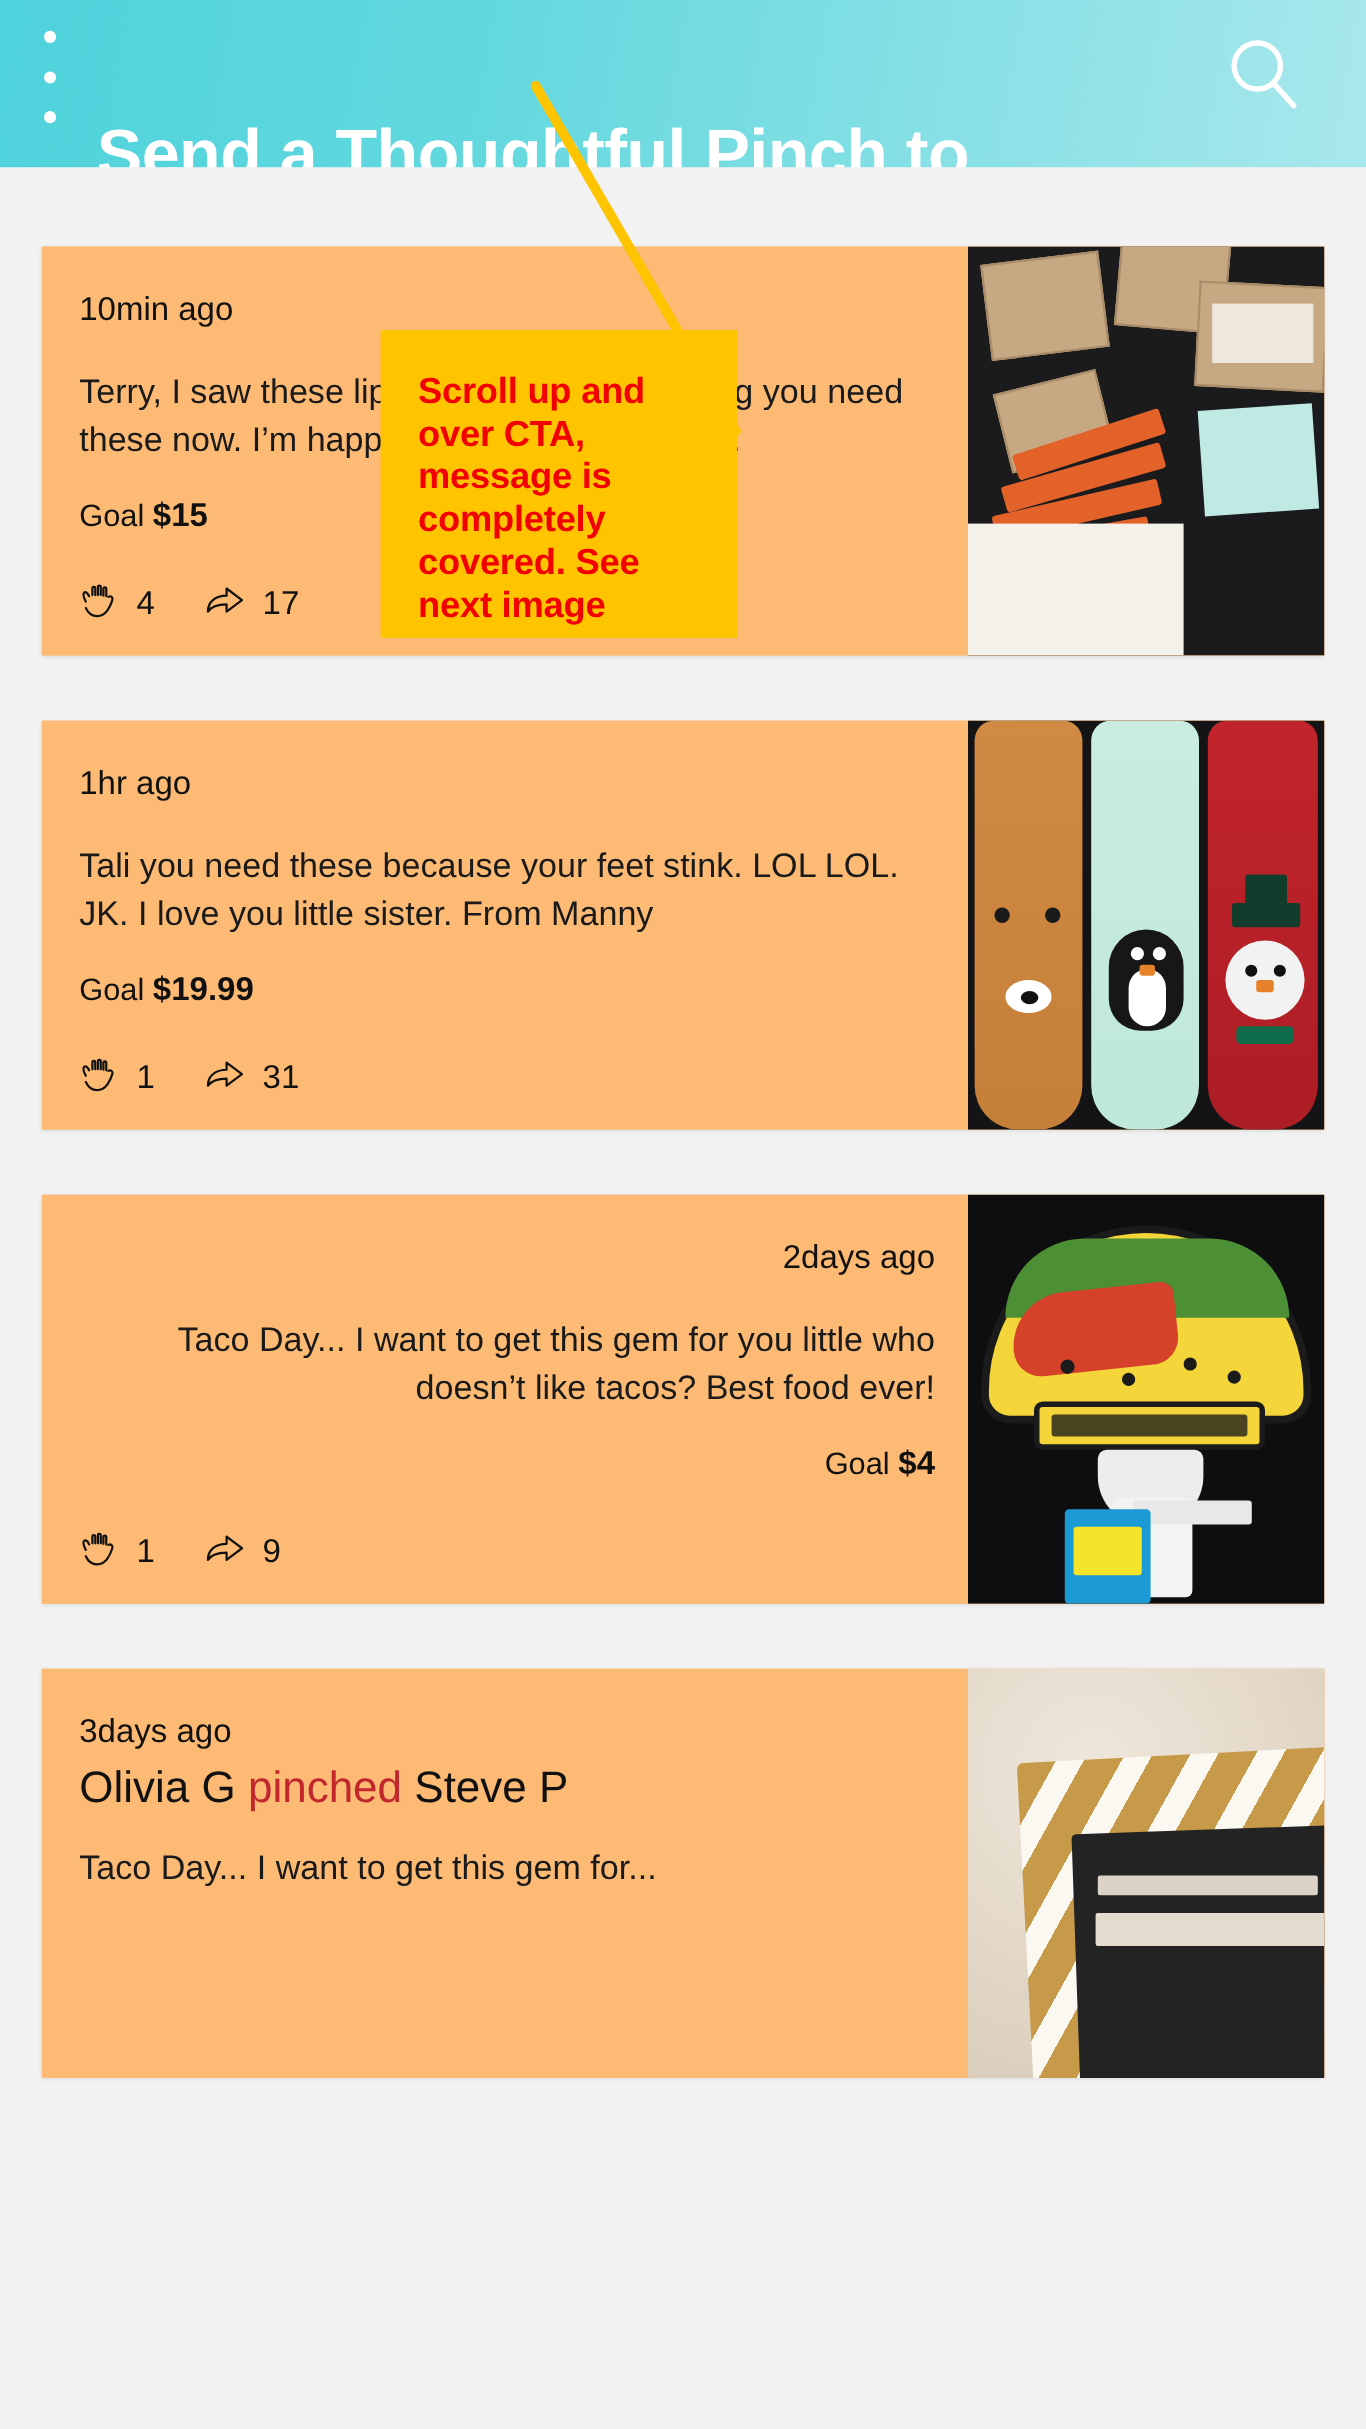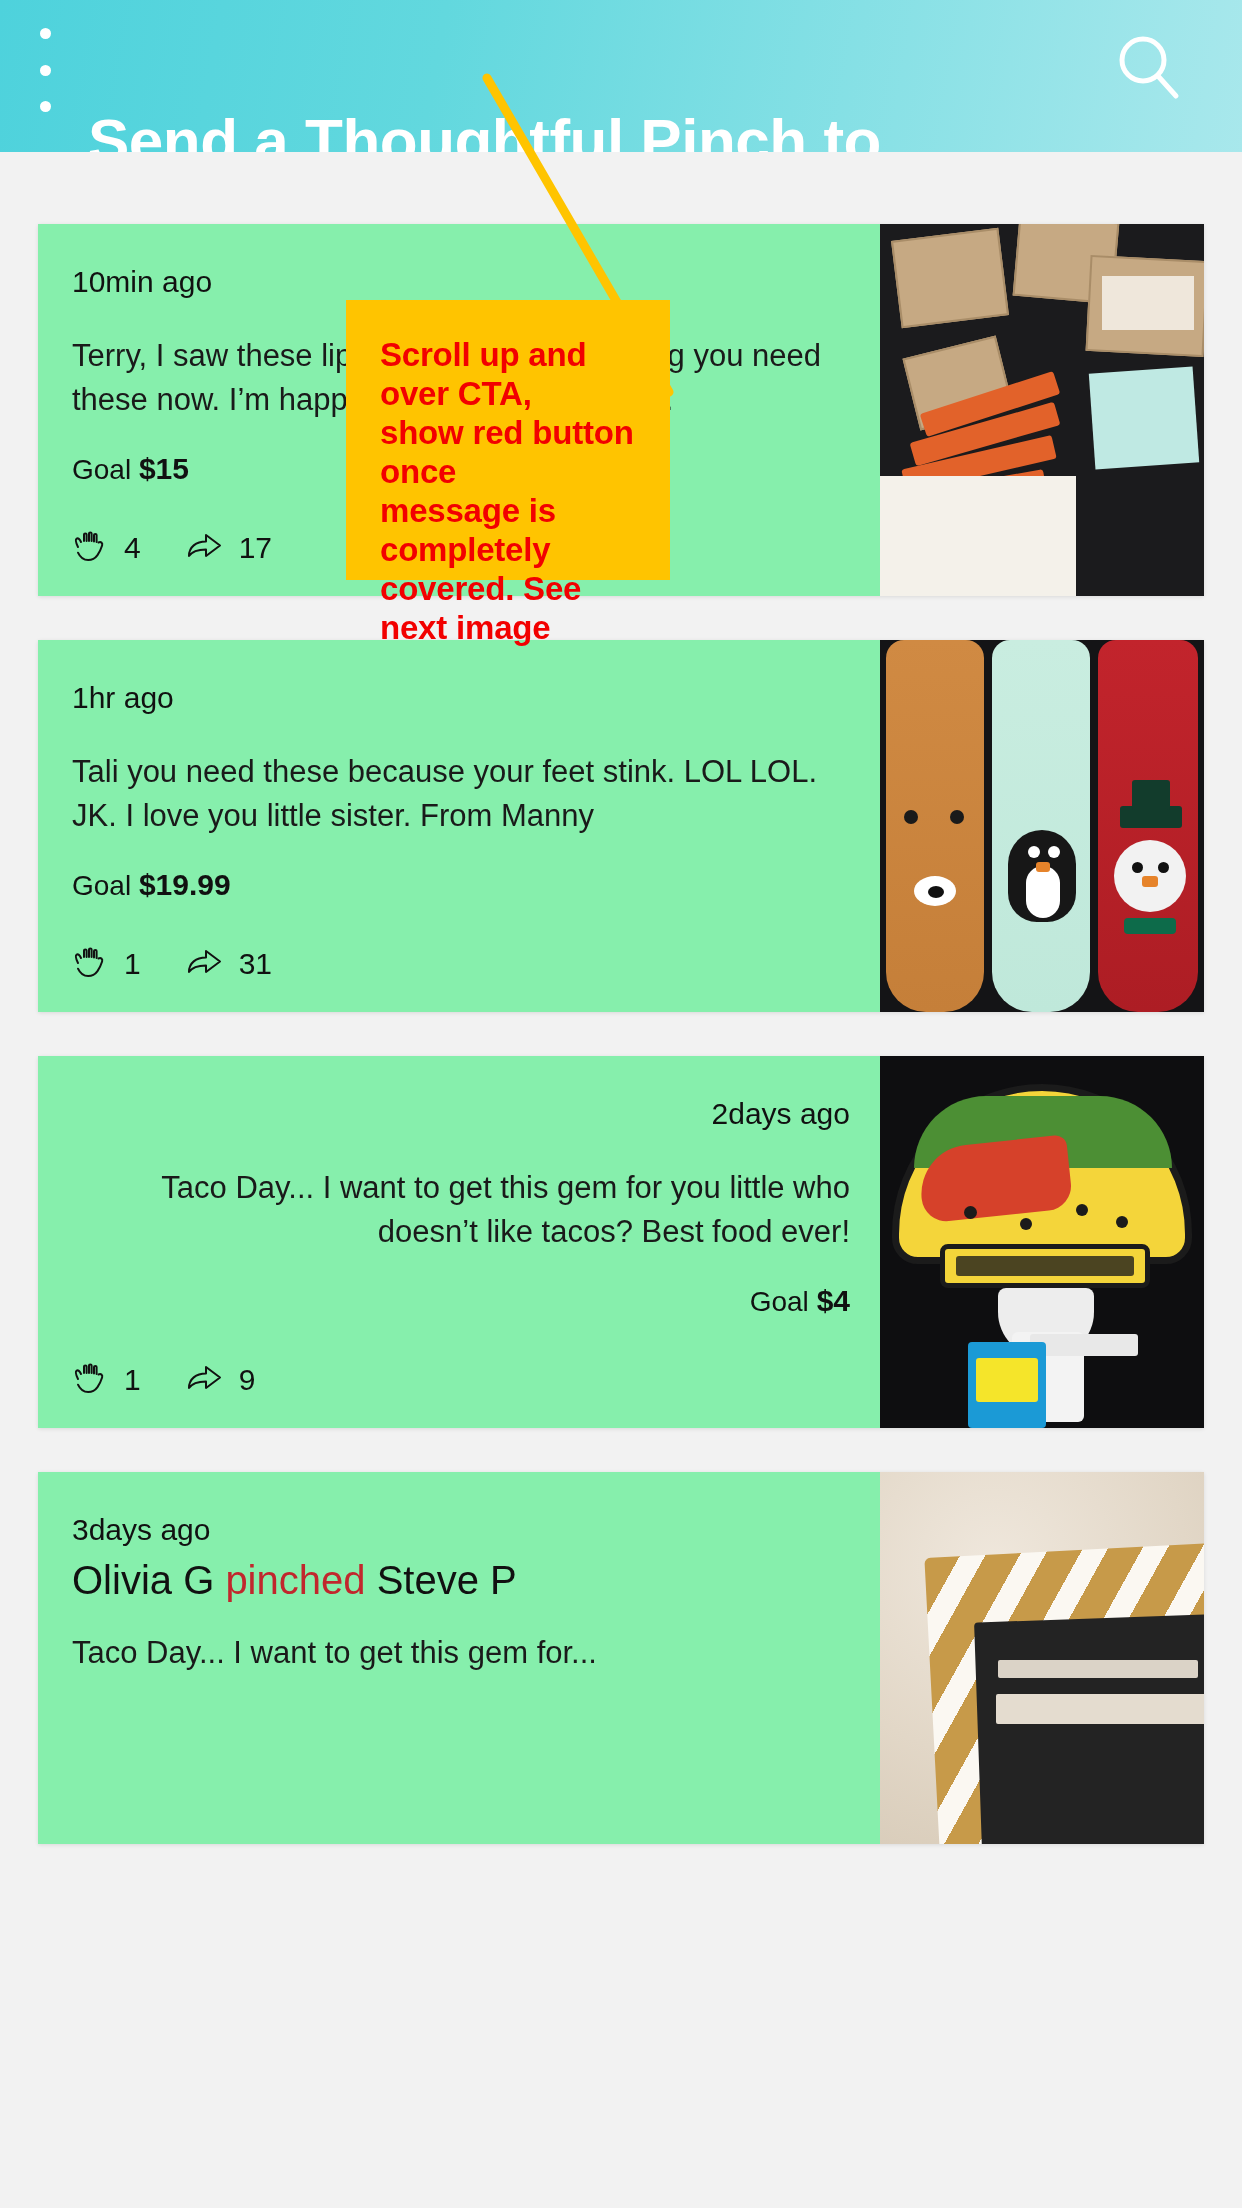--- a/index.html
+++ b/index.html
@@ -114,24 +114,24 @@
     top: 72px;
     left: 0;
     width: 1242px;
     height: 1984px;
     padding: 0 38px;
   }
 
   
   .card {
     position: relative;
-    background: #86efac;
+    background: #fdba74;
     box-shadow: 0 1px 4px rgba(0,0,0,0.10);
     display: flex;
-    margin-bottom: 44px;
+    margin-bottom: 59px;
     overflow: hidden;
     min-height: 372px;
     cursor: pointer;
   }
 
   .card-body {
     flex: 1 1 auto;
     padding: 40px 30px 30px 34px;
     display: flex;
     flex-direction: column;
@@ -511,18 +511,17 @@
 
     </div>
   </div>
 
   <svg class="annot-line" width="1242" height="2208" viewBox="0 0 1242 2208" style="left:0;top:0;">
     <line x1="487" y1="78" x2="669" y2="392" stroke="#FFC400" stroke-width="9" stroke-linecap="round"></line>
   </svg>
 
   <div class="annot-box">
     <div>Scroll up and over CTA,</div>
-    <div>show red button once</div>
     <div>message is completely</div>
     <div>covered. See next image</div>
   </div>
 
 </div>
 
 </body></html>

